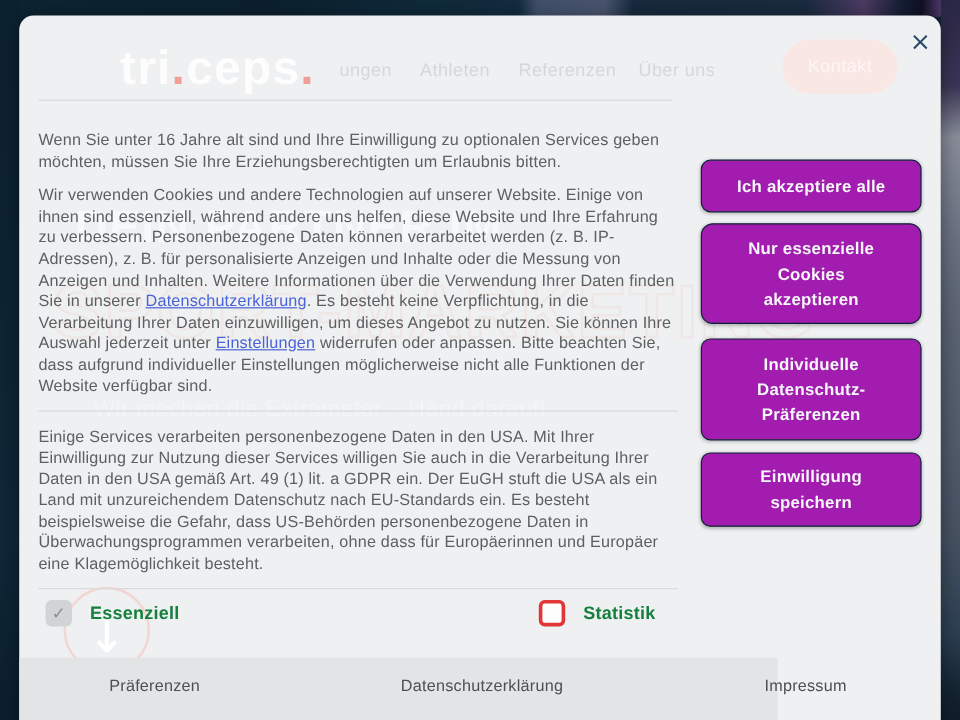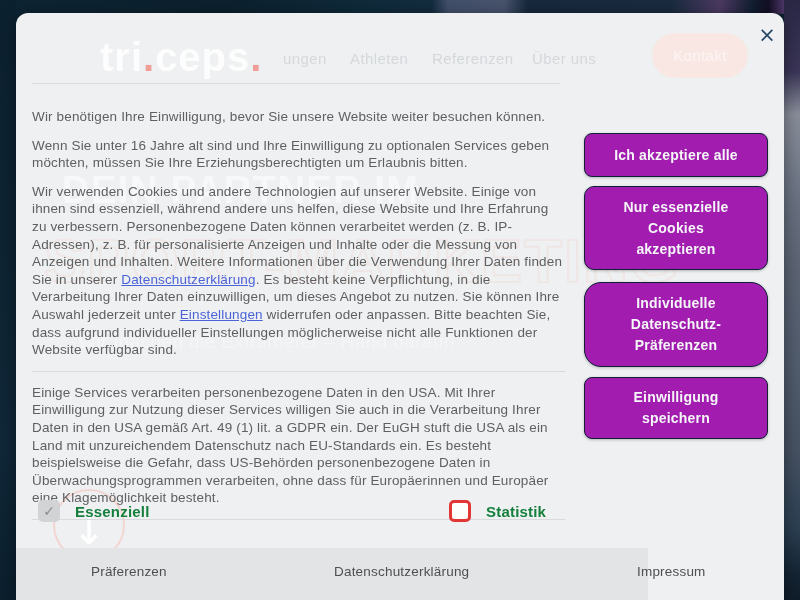--- a/index.html
+++ b/index.html
@@ -88,21 +88,21 @@
   .btn-col{position:absolute;z-index:1;left:568px;top:120px;width:184px;}
   .action-btn{
     box-sizing:border-box;width:184px;border-radius:8px;background:#a21caf;
     border:1px solid #0d2236;box-shadow:0 1px 3px rgba(0,0,0,.25);
     color:#f4f6f8;font-size:14px;font-weight:700;line-height:21px;letter-spacing:.2px;
     display:flex;align-items:center;justify-content:center;text-align:center;
     padding:0 26px;cursor:pointer;
   }
   .btn-1{height:44px;margin-bottom:9px;}
   .btn-2{height:84px;margin-bottom:12px;border-radius:10px;}
-  .btn-3{height:85px;margin-bottom:10px;border-radius:17px;}
+  .btn-3{height:85px;margin-bottom:10px;}
   .btn-4{height:62px;}
   
   .dlg-footer{
     position:absolute;z-index:2;left:0;bottom:0;width:632px;height:52px;background:#e2e4e6;
   }
   .foot-link{
     position:absolute;top:16px;font-size:13.5px;color:#4e4f50;letter-spacing:.2px;cursor:pointer;
   }
   .foot-1{left:75px;}
   .foot-2{left:318px;}
@@ -129,21 +129,20 @@
   <div class="ghost ghost-outline">SPORT-MARKETING</div>
   <div class="ghost ghost-tagline">Wir machen die Extrameter – Hand darauf!</div>
   <div class="ghost ghost-scroll">
     <span class="arrow">↓</span>
   </div>
 
   <div class="dlg-close">×</div>
   <div class="divider divider-top"></div>
 
   <div class="content">
-    <p>Wir benötigen Ihre Einwilligung, bevor Sie unsere Website weiter besuchen können.</p>
     <p>Wenn Sie unter 16 Jahre alt sind und Ihre Einwilligung zu optionalen Services geben möchten, müssen Sie Ihre Erziehungsberechtigten um Erlaubnis bitten.</p>
     <p><span>Wir verwenden Cookies und andere Technologien auf unserer Website. Einige von ihnen sind essenziell, während andere uns helfen, diese Website und Ihre Erfahrung zu verbessern. Personenbezogene Daten können verarbeitet werden (z. B. IP-Adressen), z. B. für personalisierte Anzeigen und Inhalte oder die Messung von Anzeigen und Inhalten. Weitere Informationen über die Verwendung Ihrer Daten finden Sie in unserer </span><a>Datenschutzerklärung</a><span>. Es besteht keine Verpflichtung, in die Verarbeitung Ihrer Daten einzuwilligen, um dieses Angebot zu nutzen. Sie können Ihre Auswahl jederzeit unter </span><a>Einstellungen</a><span> widerrufen oder anpassen. Bitte beachten Sie, dass aufgrund individueller Einstellungen möglicherweise nicht alle Funktionen der Website verfügbar sind.</span></p>
     <hr>
     <p>Einige Services verarbeiten personenbezogene Daten in den USA. Mit Ihrer Einwilligung zur Nutzung dieser Services willigen Sie auch in die Verarbeitung Ihrer Daten in den USA gemäß Art. 49 (1) lit. a GDPR ein. Der EuGH stuft die USA als ein Land mit unzureichendem Datenschutz nach EU-Standards ein. Es besteht beispielsweise die Gefahr, dass US-Behörden personenbezogene Daten in Überwachungsprogrammen verarbeiten, ohne dass für Europäerinnen und Europäer eine Klagemöglichkeit besteht.</p>
     <hr>
   </div>
 
   <div class="cb-row">
     <div class="cb-group g1">
       <div class="cb-box gray">

